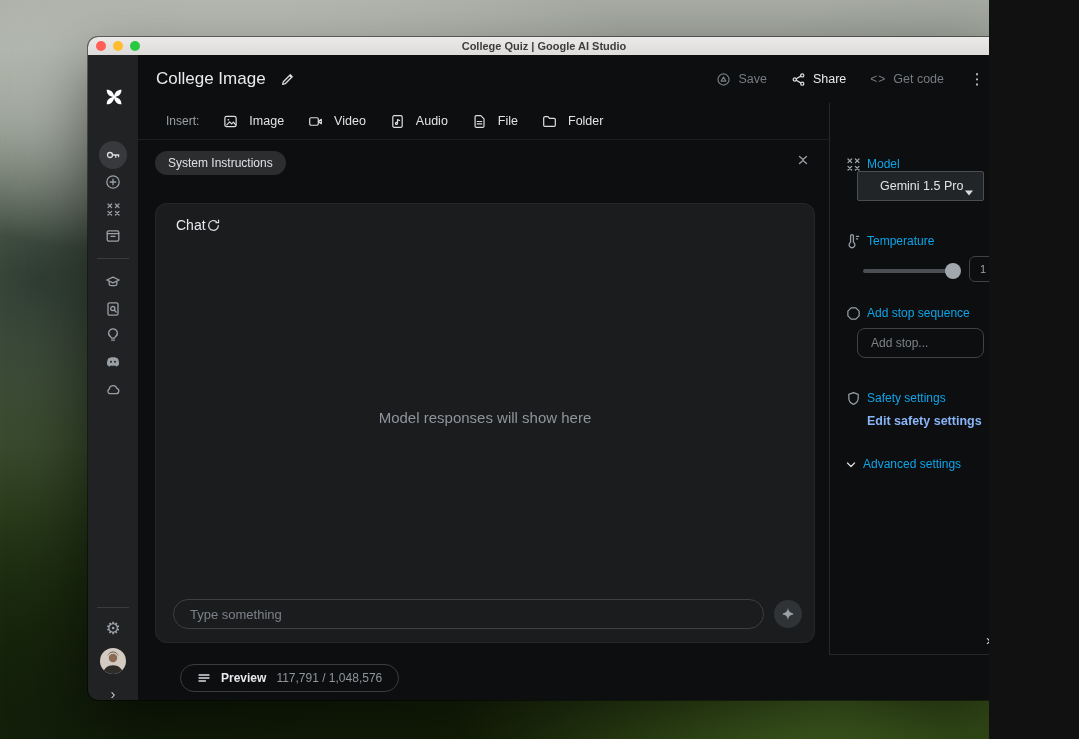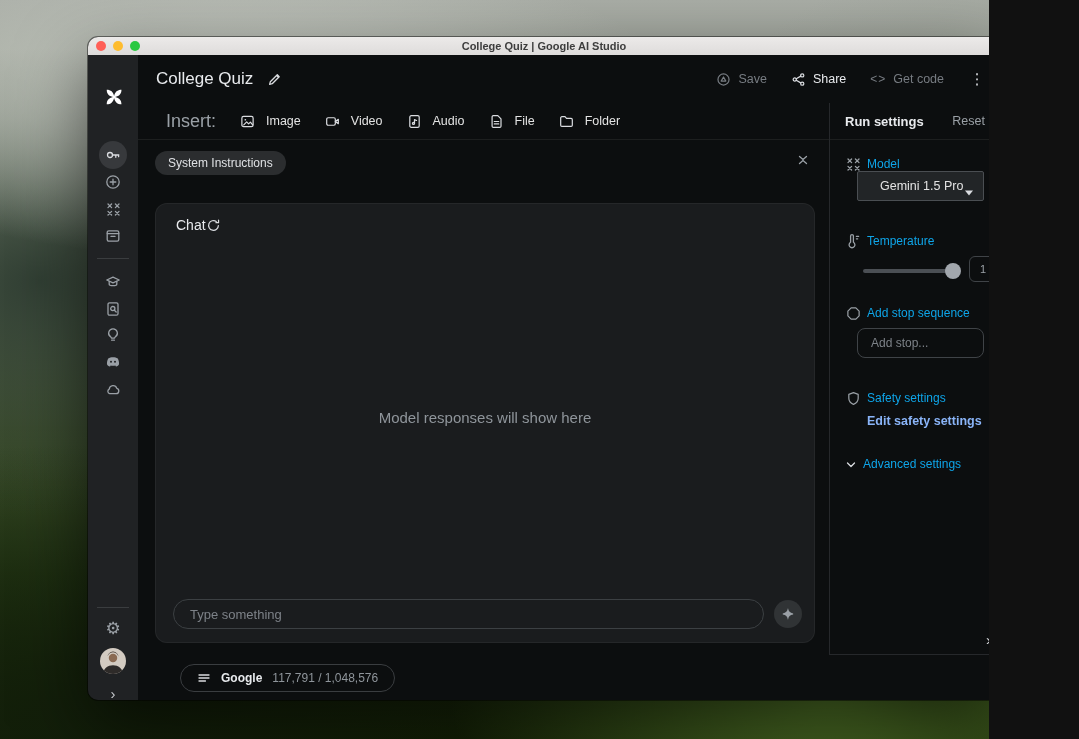--- a/index.html
+++ b/index.html
@@ -36,21 +36,21 @@
   .hactions{position:absolute;right:14px;display:flex;align-items:center;gap:24px;}
   .haction{display:flex;align-items:center;gap:7px;font-size:12.5px;cursor:default;}
   .haction.dim{color:#777c82;}
   .haction.bright{color:#e8eaed;}
   .code-glyph{font-size:12px;letter-spacing:1px;color:#777c82;}
   .kebab{color:#dadce0;font-size:15px;width:18px;text-align:center;}
   
   .main{position:absolute;left:50px;top:66px;width:691px;height:552px;background:#0c0e0f;}
   .toolbar{position:absolute;left:0;top:0;right:0;height:37px;border-bottom:1px solid rgba(255,255,255,.07);
     display:flex;align-items:center;gap:24px;padding-left:28px;box-sizing:border-box;}
-  .toolbar .insert-label{font-size:18px;color:#9aa0a6;}
+  .toolbar .insert-label{font-size:12px;color:#9aa0a6;}
   .tbtn{display:flex;align-items:center;gap:11px;font-size:12.5px;color:#e3e3e3;}
   .sysrow{position:absolute;left:0;top:37px;right:0;height:45px;display:flex;align-items:center;}
   .syspill{margin-left:17px;background:#2b2d2f;color:#dfe1e4;font-size:12px;
     padding:5px 13px;border-radius:13px;}
   .collapse-btn{position:absolute;right:19px;top:12px;}
   
   .card{position:absolute;left:17px;top:100px;width:660px;height:440px;background:#1a1c1e;
     border:1px solid rgba(255,255,255,.05);border-radius:12px;box-sizing:border-box;}
   .cardhead{position:absolute;left:20px;right:14px;top:13px;display:flex;align-items:center;justify-content:flex-start;}
   .cardhead .ctitle{font-size:14px;color:#e8eaed;}
@@ -191,21 +191,21 @@
               <path d="M1.6 16c.7-3.6 3.1-5.4 6.4-5.4s5.7 1.8 6.4 5.4z" fill="#2e2b29" stroke="none"></path>
             </svg>
         </span>
       </span>
       <span class="snode" style="top:625px">
         <span class="side-chev">›</span>
       </span>
     </div>
 
     <div class="header">
-      <span class="doc-title">College Quiz</span>
+      <span class="doc-title">College Image</span>
       <span class="ic bright" style="margin-left:14px">
         <svg width="15" height="15" viewBox="0 0 15 15">
             <path d="M2.6 12.4l.7-2.6 7-7 1.9 1.9-7 7zM9.6 3.5l1.9 1.9"></path>
           </svg>
       </span>
       <div class="hactions">
         <span class="haction dim">
           <span class="ic dim">
             <svg width="15" height="15" viewBox="0 0 16 16">
                 <circle cx="8" cy="8" r="5.9"></circle>
@@ -311,24 +311,20 @@
               <svg width="14" height="14" viewBox="0 0 16 16">
                   <path fill="#9aa0a6" stroke="none" d="M8 1.5c.6 3.6 2.3 5.3 5.9 5.9v1.2c-3.6.6-5.3 2.3-5.9 5.9h-.1c-.6-3.6-2.3-5.3-5.9-5.9V7.4c3.6-.6 5.3-2.3 5.9-5.9z"></path>
                 </svg>
             </span>
           </span>
         </div>
       </div>
     </div>
 
     <div class="rpanel">
-      <div class="rhead">
-        <span class="rtitle">Run settings</span>
-        <span class="reset">Reset</span>
-      </div>
 
       <span class="rsec-icon ic" style="top:53px">
         <svg width="15" height="15" viewBox="0 0 15 15">
             <path d="M2 2l3.6 3.6M5.6 2L2 5.6M9.4 2L13 5.6M13 2L9.4 5.6M2 9.4L5.6 13M5.6 9.4L2 13M9.4 9.4L13 13M13 9.4L9.4 13"></path>
           </svg>
       </span>
       <span class="rsec-label" style="top:54px">Model</span>
       <div class="dropdown">
         <span class="dval">Gemini 1.5 Pro</span>
         <span class="caret">
@@ -376,19 +372,19 @@
       <span class="expand-chev">›</span>
     </div>
 
     <div class="bottombar">
       <div class="previewpill">
         <span class="ic bright">
           <svg width="14" height="14" viewBox="0 0 14 14">
               <path d="M2 4h10M2 7h10M2 10h6.5"></path>
             </svg>
         </span>
-        <span class="plabel">Google</span>
+        <span class="plabel">Preview</span>
         <span class="ptokens">117,791 / 1,048,576</span>
       </div>
     </div>
 
   </div>
 </div>
 
 </body></html>

